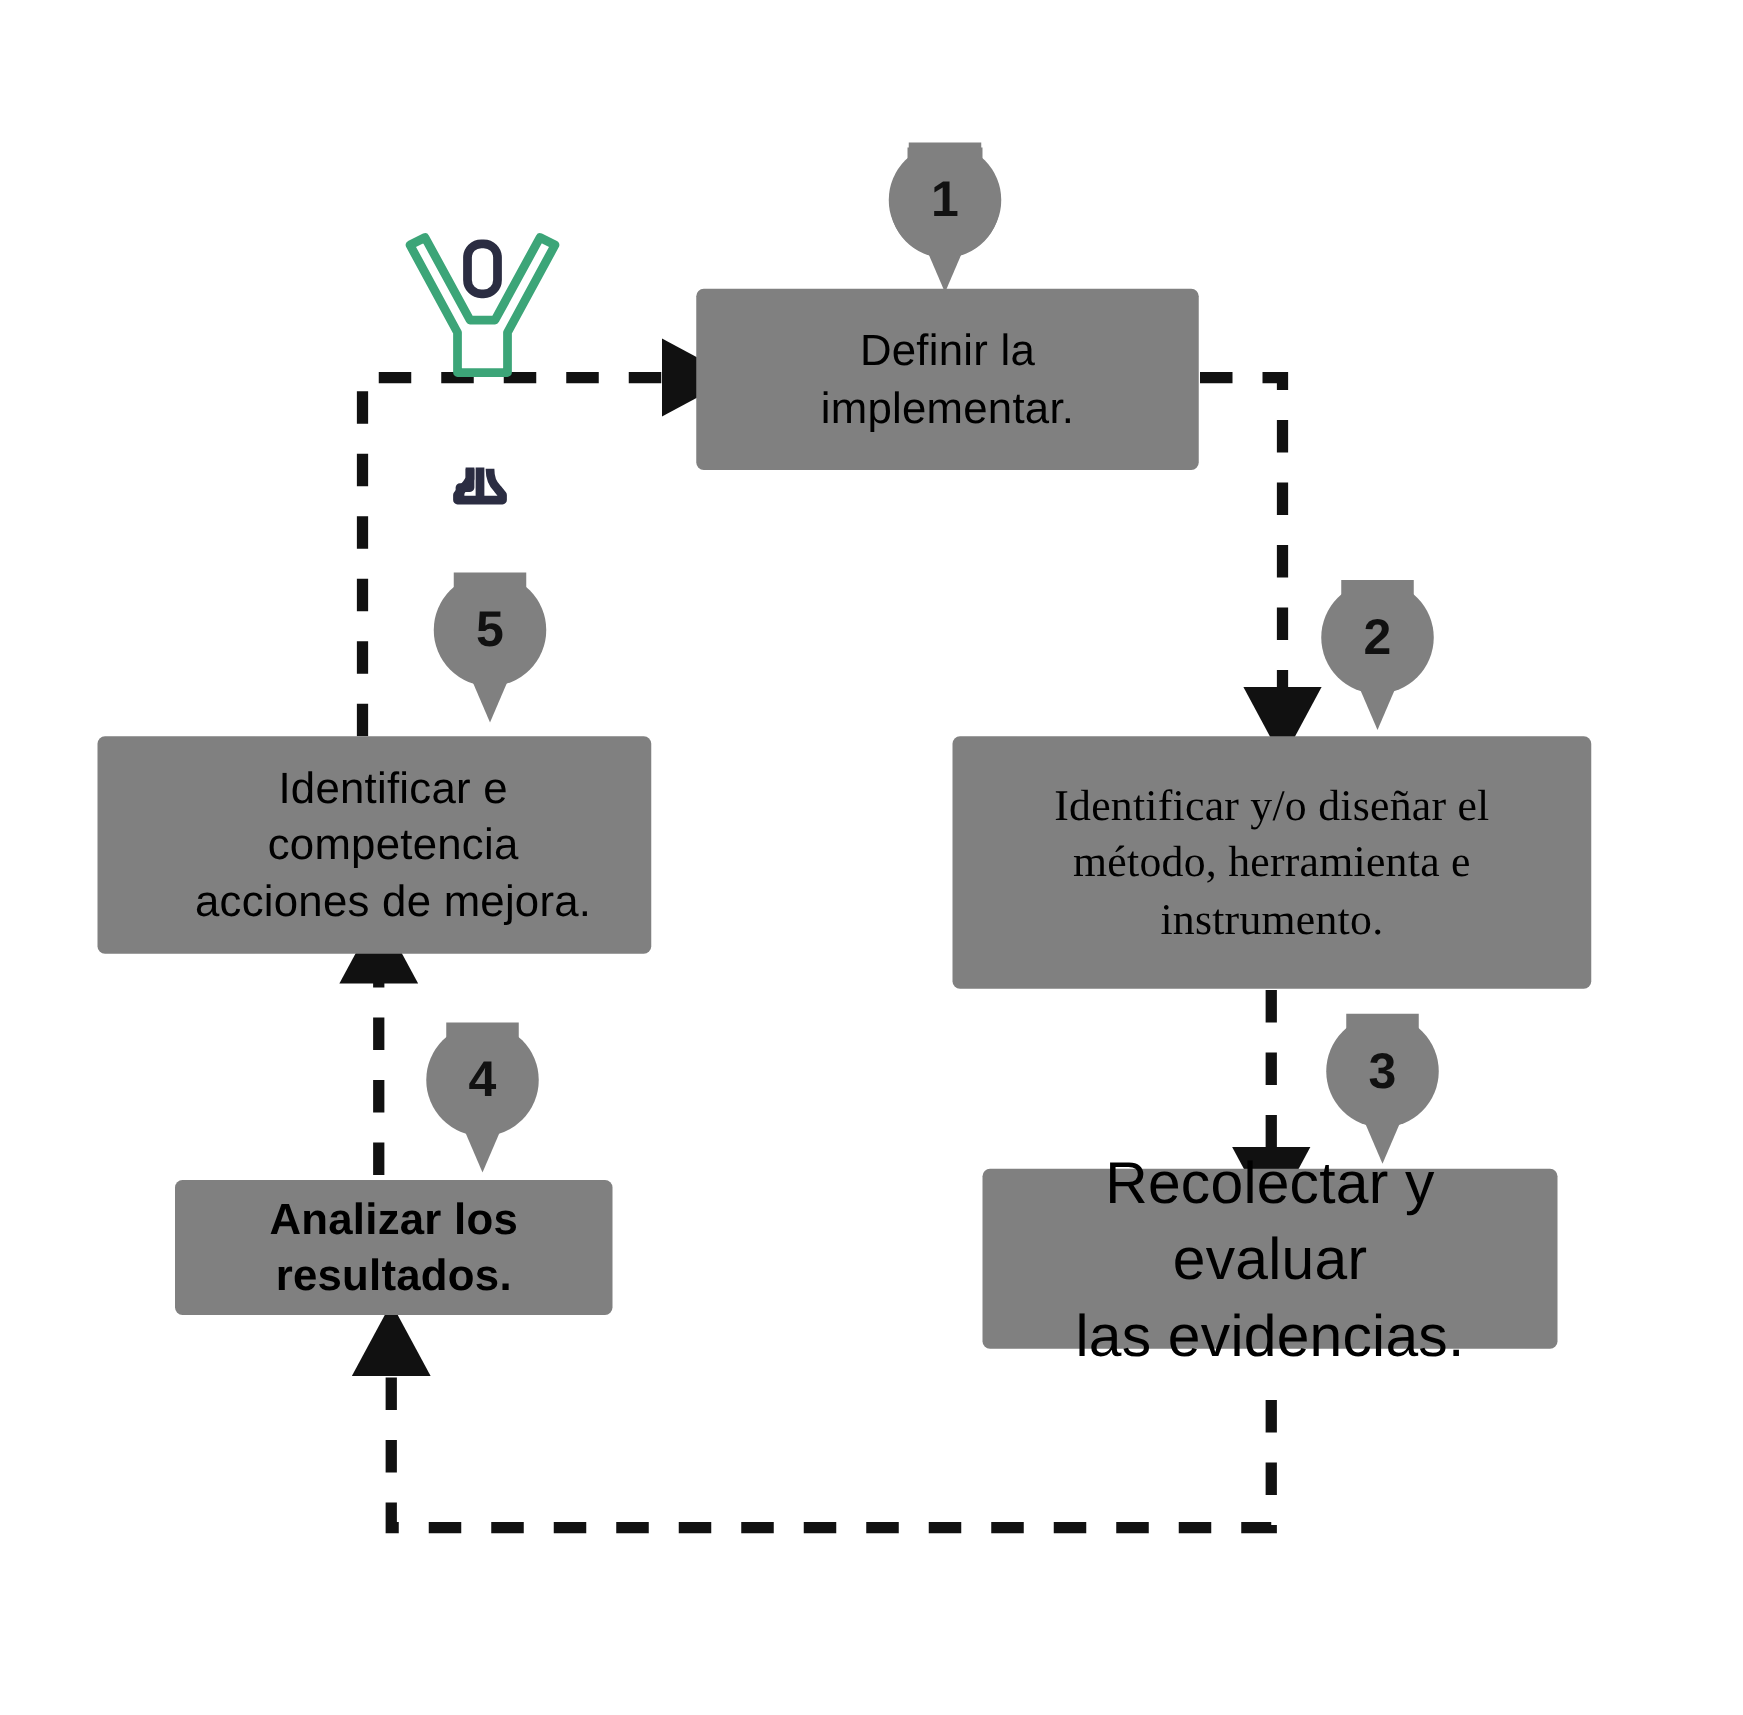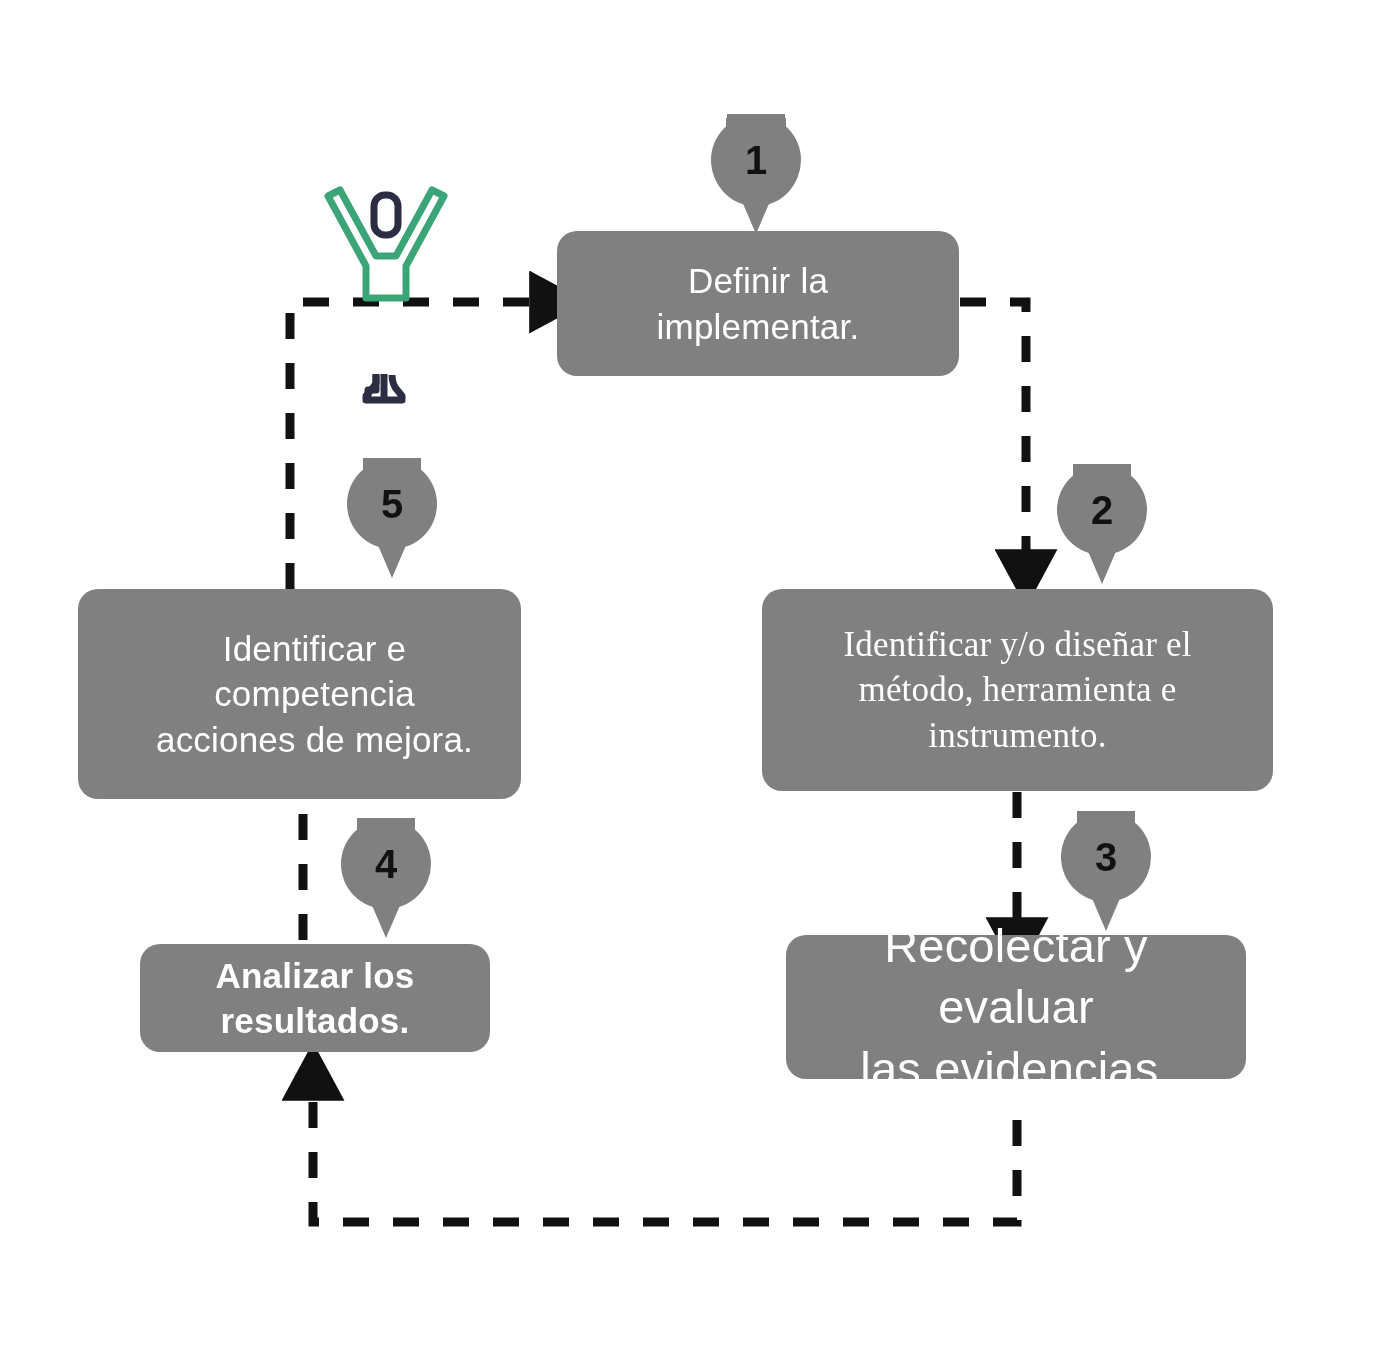--- a/index.html
+++ b/index.html
@@ -20,22 +20,22 @@
   #flow-svg {
     position: absolute;
     left: 0;
     top: 0;
     width: 1394px;
     height: 1372px;
   }
   .step-box {
     position: absolute;
     background: #808080;
-    border-radius: 20px;
-    color: #ffffff;
+    border-radius: 6px;
+    color: #000000;
     display: flex;
     align-items: center;
     justify-content: center;
     text-align: center;
     line-height: 1.30;
     font-family: "Liberation Sans", sans-serif;
     font-weight: 400;
     letter-spacing: 0.2px;
     box-sizing: border-box;
     padding: 6px 14px;
@@ -201,21 +201,21 @@
     </span>
   </div>
 
   <div class="step-box" style="left:140px; top:944px; width:350px; height:108px; font-size:35px;font-weight:bold;">
     <span>
       <span>Analizar los</span><br>
       <span>resultados.</span>
     </span>
   </div>
 
-  <div class="step-box" style="left:78px; top:589px; width:443px; height:210px; font-size:35px;padding-left:44px;">
+  <div class="step-box" style="left:78px; top:589px; width:443px; height:174px; font-size:35px;padding-left:44px;">
     <span>
       <span>Identificar e</span><br>
       <span>competencia</span><br>
       <span>acciones de mejora.</span>
     </span>
   </div>
 
 </div>
 
 </body></html>

